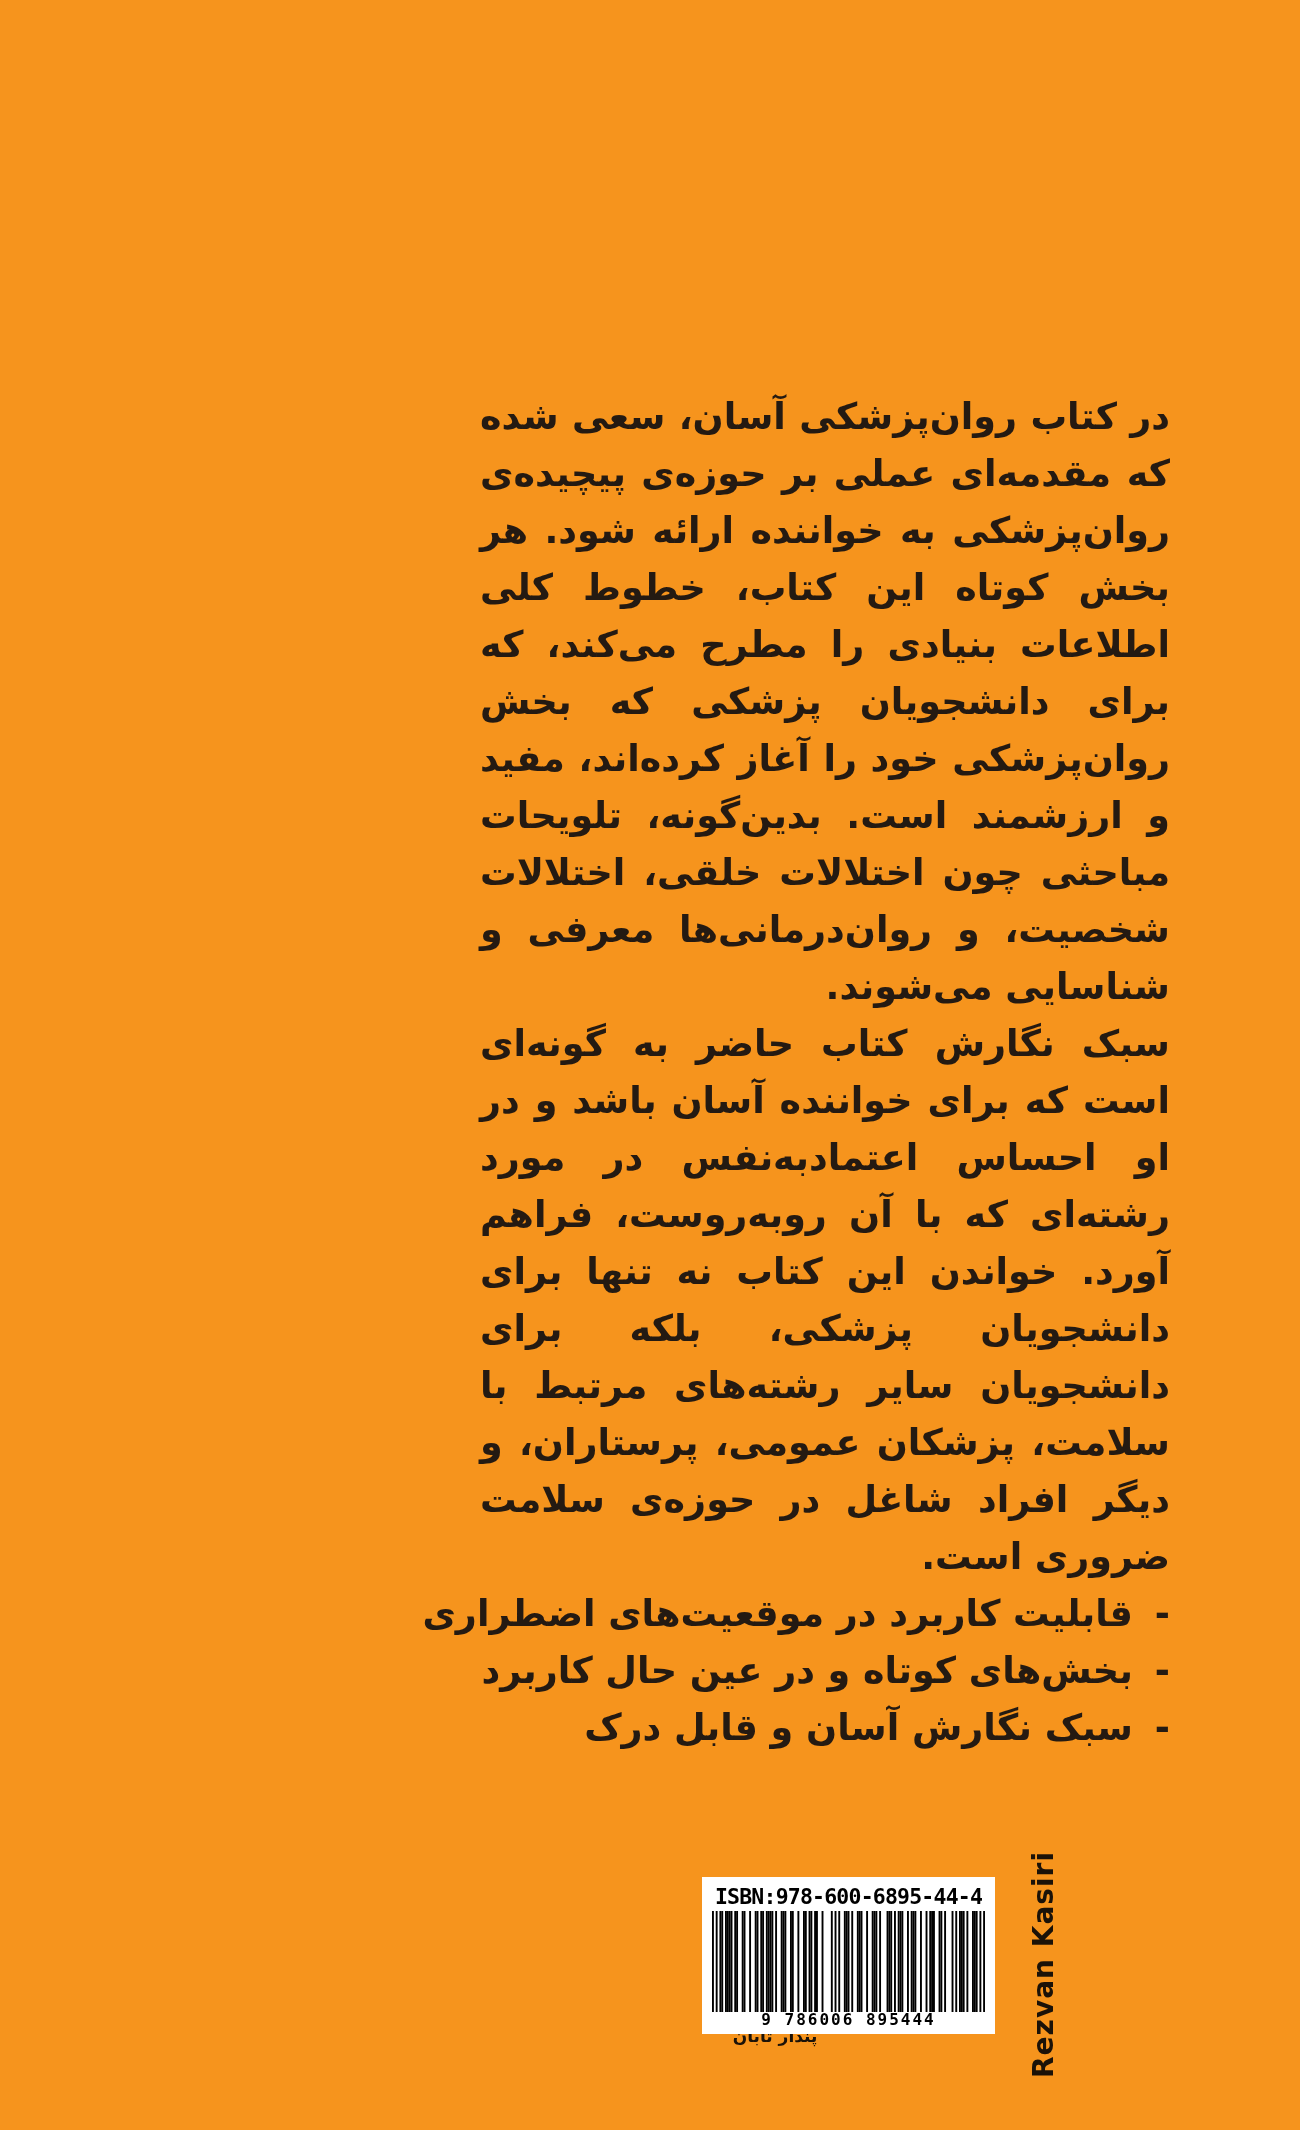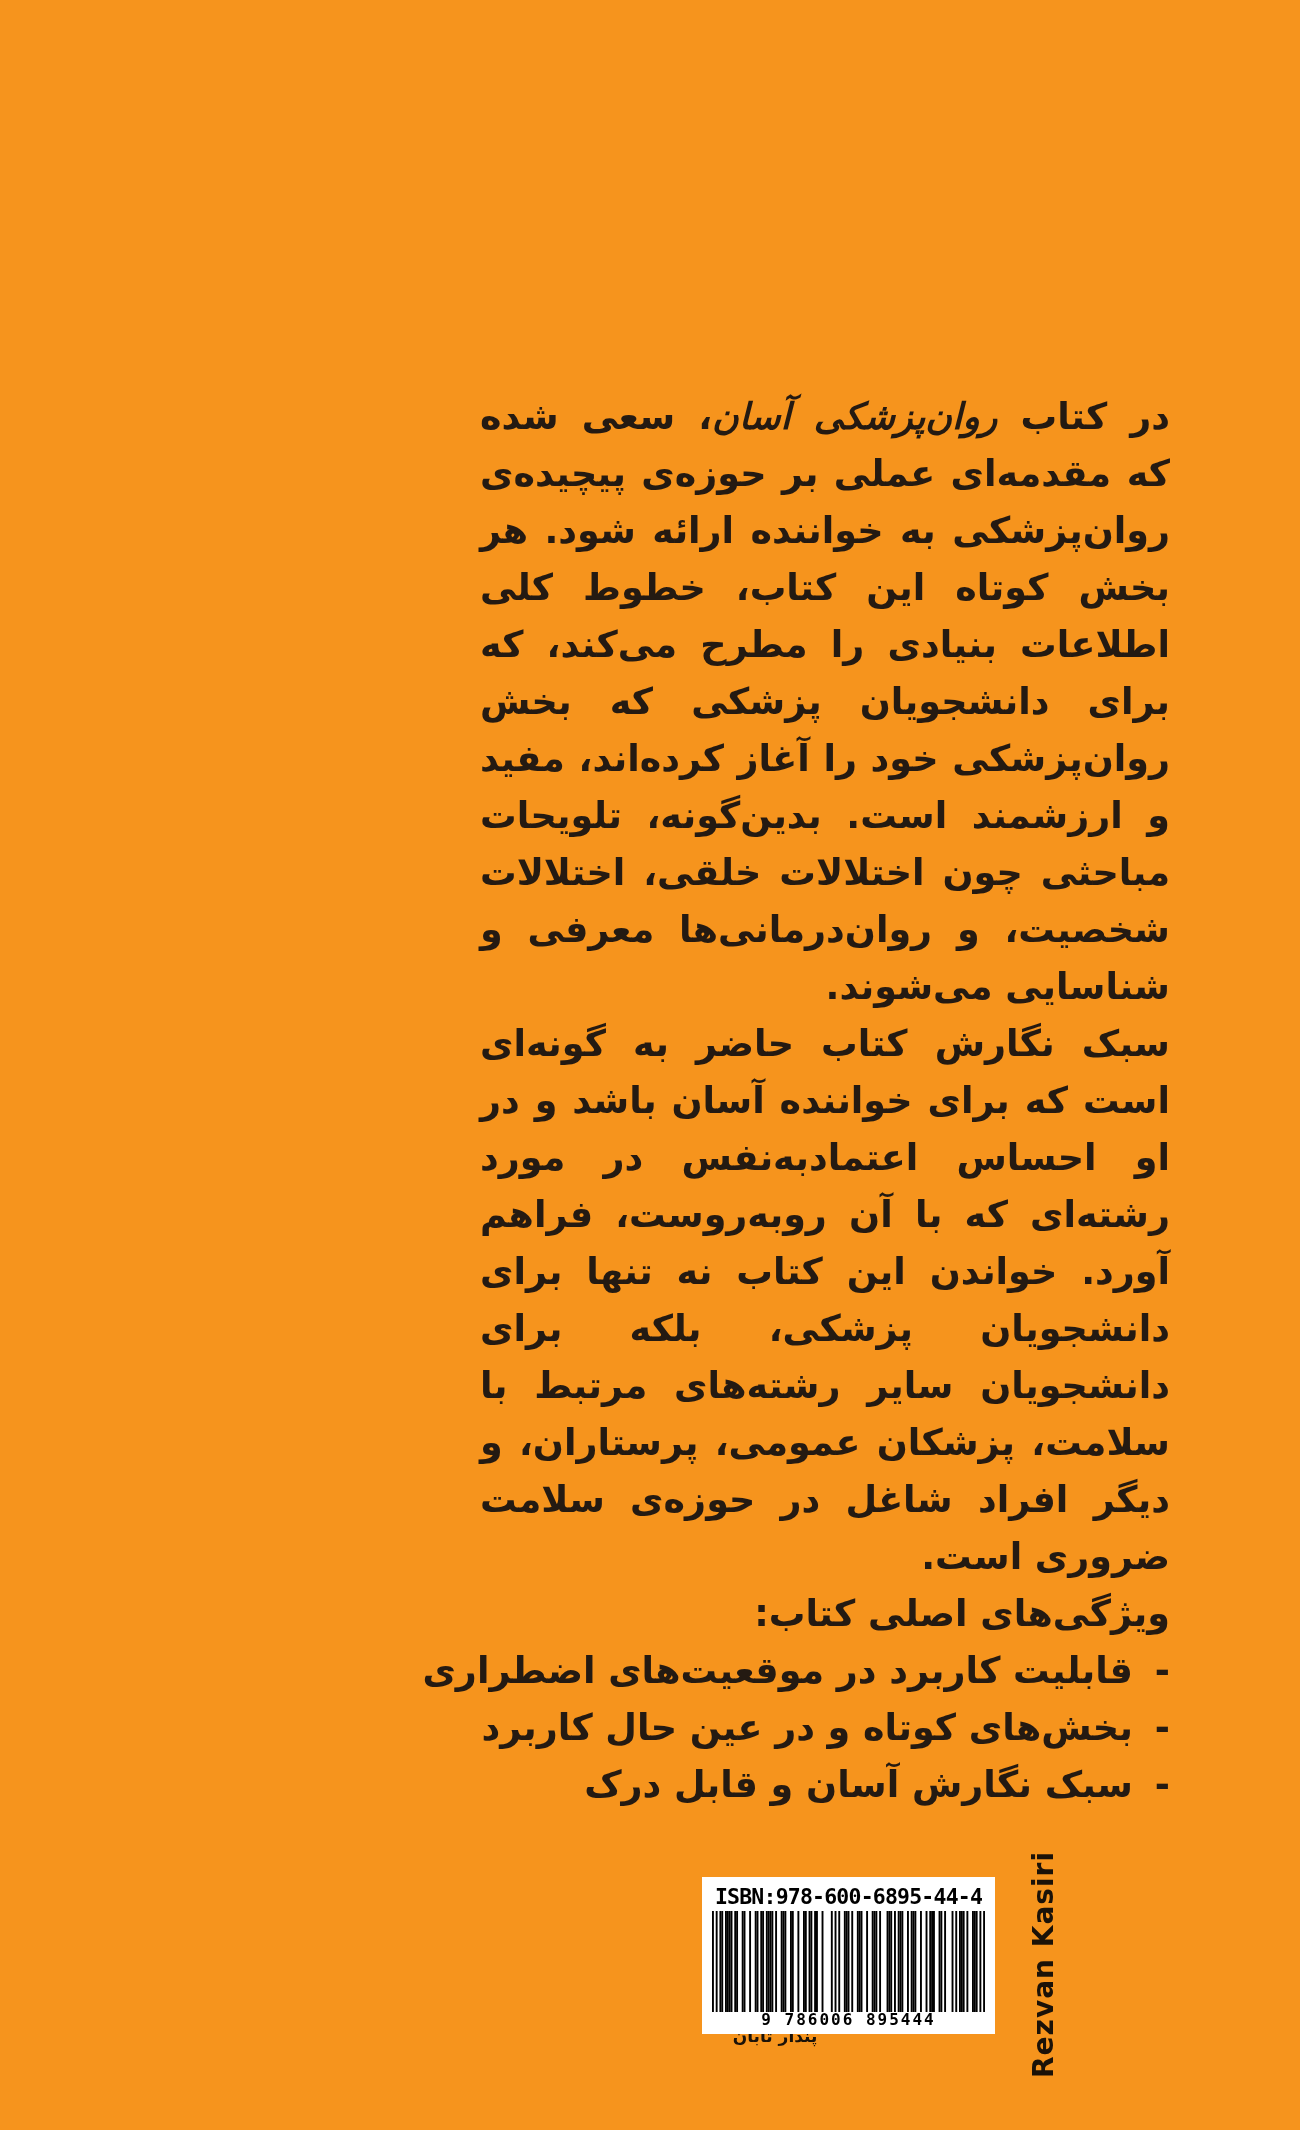--- a/index.html
+++ b/index.html
@@ -35,21 +35,21 @@
     letter-spacing:0px;
   }
   #blurb p{
     margin:0;
     text-align:justify;
     text-align-last:right;
   }
   #blurb p.first{
     text-align-last:right;
   }
-  .it{ font-style:italic; }
+  .it{ }
 
   
   #features{
     margin:0;
     padding:0;
     list-style:none;
     direction:rtl;
   }
   #features li{
     display:flex;
@@ -174,21 +174,20 @@
 
 <div id="cover">
 
   <div id="blurb">
 
 
     <p><span>در کتاب </span><span class="it">روان‌پزشکی آسان</span><span>، سعی شده که مقدمه‌ای عملی بر حوزه‌ی پیچیده‌ی روان‌پزشکی به خواننده ارائه شود. هر بخش کوتاه این کتاب، خطوط کلی اطلاعات بنیادی را مطرح می‌کند، که برای دانشجویان پزشکی که بخش روان‌پزشکی خود را آغاز کرده‌اند، مفید و ارزشمند است. بدین‌گونه، تلویحات مباحثی چون اختلالات خلقی، اختلالات شخصیت، و روان‌درمانی‌ها معرفی و شناسایی می‌شوند.</span></p>
 
     <p>سبک نگارش کتاب حاضر به گونه‌ای است که برای خواننده آسان باشد و در او احساس اعتمادبه‌نفس در مورد رشته‌ای که با آن روبه‌روست، فراهم آورد. خواندن این کتاب نه تنها برای دانشجویان پزشکی، بلکه برای دانشجویان سایر رشته‌های مرتبط با سلامت، پزشکان عمومی، پرستاران، و دیگر افراد شاغل در حوزه‌ی سلامت ضروری است.</p>
 
-    <p class="list-row">ویژگی‌های اصلی کتاب:</p>
 
     <ul id="features">
       <li>
         <span class="dash">-</span>
         <span class="ftext">قابلیت کاربرد در موقعیت‌های اضطراری</span>
       </li>
       <li>
         <span class="dash">-</span>
         <span class="ftext">بخش‌های کوتاه و در عین حال کاربرد</span>
       </li>

